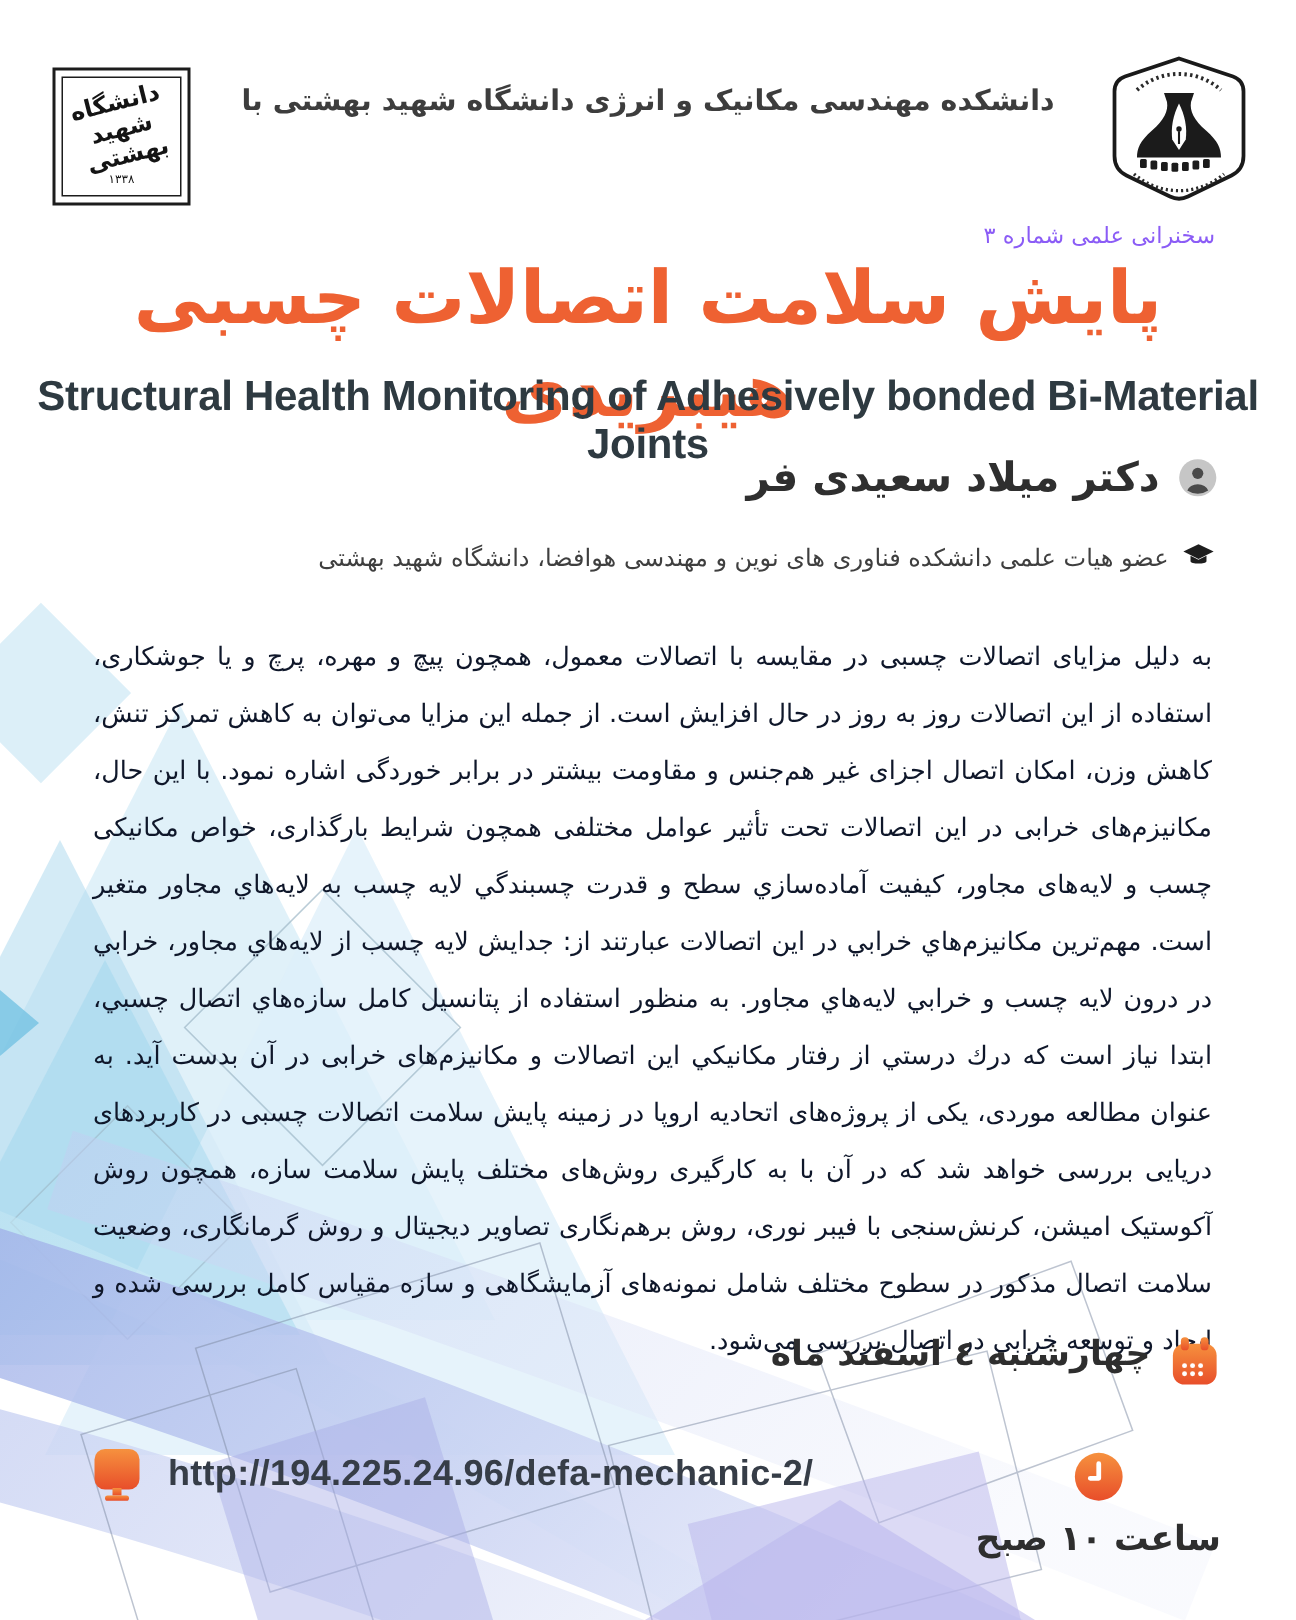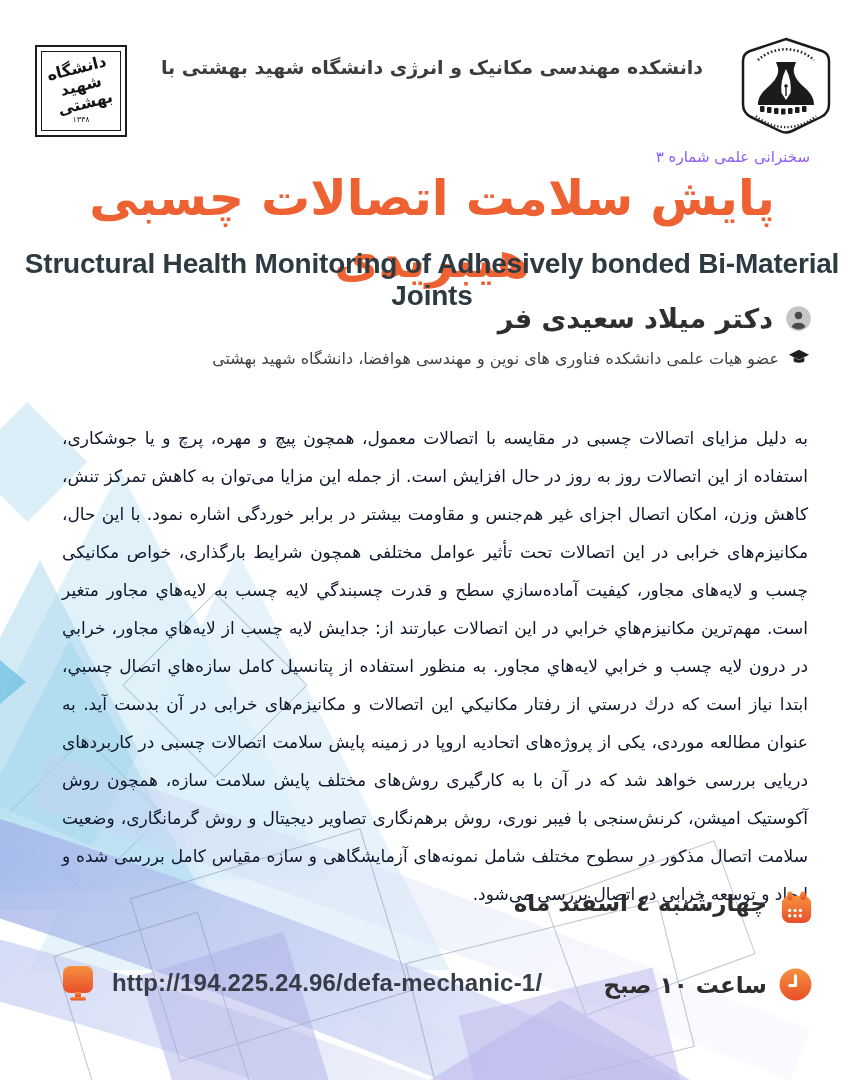--- a/index.html
+++ b/index.html
@@ -22,29 +22,29 @@
 
   .kicker{top:148px;right:54px;direction:rtl;font-size:15px;color:#8b5cf6;}
 
   .title-fa{left:0;right:0;top:168px;text-align:center;direction:rtl;font-weight:bold;
         font-size:49px;line-height:62px;color:#ee6132;}
   .title-en{left:0;right:0;top:248px;text-align:center;font-family:"Liberation Sans",sans-serif;
         font-weight:bold;font-size:28px;letter-spacing:-0.2px;color:#2e3a41;}
 
   .speaker-row{top:303px;right:52px;display:flex;direction:rtl;align-items:center;gap:12px;}
   .speaker-name{font-weight:bold;font-size:27px;color:#2f2f2f;margin-left:19px;}
-  .affil-row{top:347px;right:54px;display:flex;direction:rtl;align-items:center;gap:9px;}
+  .affil-row{top:360px;right:54px;display:flex;direction:rtl;align-items:center;gap:9px;}
   .affil-text{font-size:16px;color:#3f3f3f;}
 
   .abstract{left:62px;right:56px;top:402px;direction:rtl;text-align:justify;
         font-size:17px;line-height:38px;color:#0f172a;}
 
   .date-row{top:890px;right:50px;display:flex;direction:rtl;align-items:flex-start;gap:12px;}
   .date-text,.time-text{font-weight:bold;font-size:23px;color:#2e2e2e;direction:rtl;}
-  .time-row{top:966px;right:50px;display:flex;direction:rtl;align-items:center;gap:10px;}
+  .time-row{top:966px;right:50px;display:flex;direction:rtl;align-items:center;gap:10px;flex-direction:column;}
   .url-row{top:963px;left:58px;display:flex;direction:ltr;align-items:center;gap:14px;}
   .url-text{font-family:"Liberation Sans",sans-serif;font-weight:bold;font-size:24px;
         letter-spacing:0.2px;color:#363d47;}
   .icon{display:inline-flex;}
 </style>
 </head>
 <body>
 
 <div class="page">
 
@@ -188,16 +188,16 @@
   </div>
 
   <div class="layer url-row">
     <span class="icon">
       <svg viewBox="0 0 40 40" width="40" height="40">
         <rect x="5" y="3" width="30" height="27" rx="7" fill="url(#oG)"></rect>
         <rect x="17" y="29" width="6" height="5" fill="url(#oG)"></rect>
         <rect x="12" y="34" width="16" height="3.5" rx="1.7" fill="url(#oG)"></rect>
       </svg>
     </span>
-    <span class="url-text">http://194.225.24.96/defa-mechanic-1/</span>
+    <span class="url-text">http://194.225.24.96/defa-mechanic-2/</span>
   </div>
 
 </div>
 
 </body></html>

